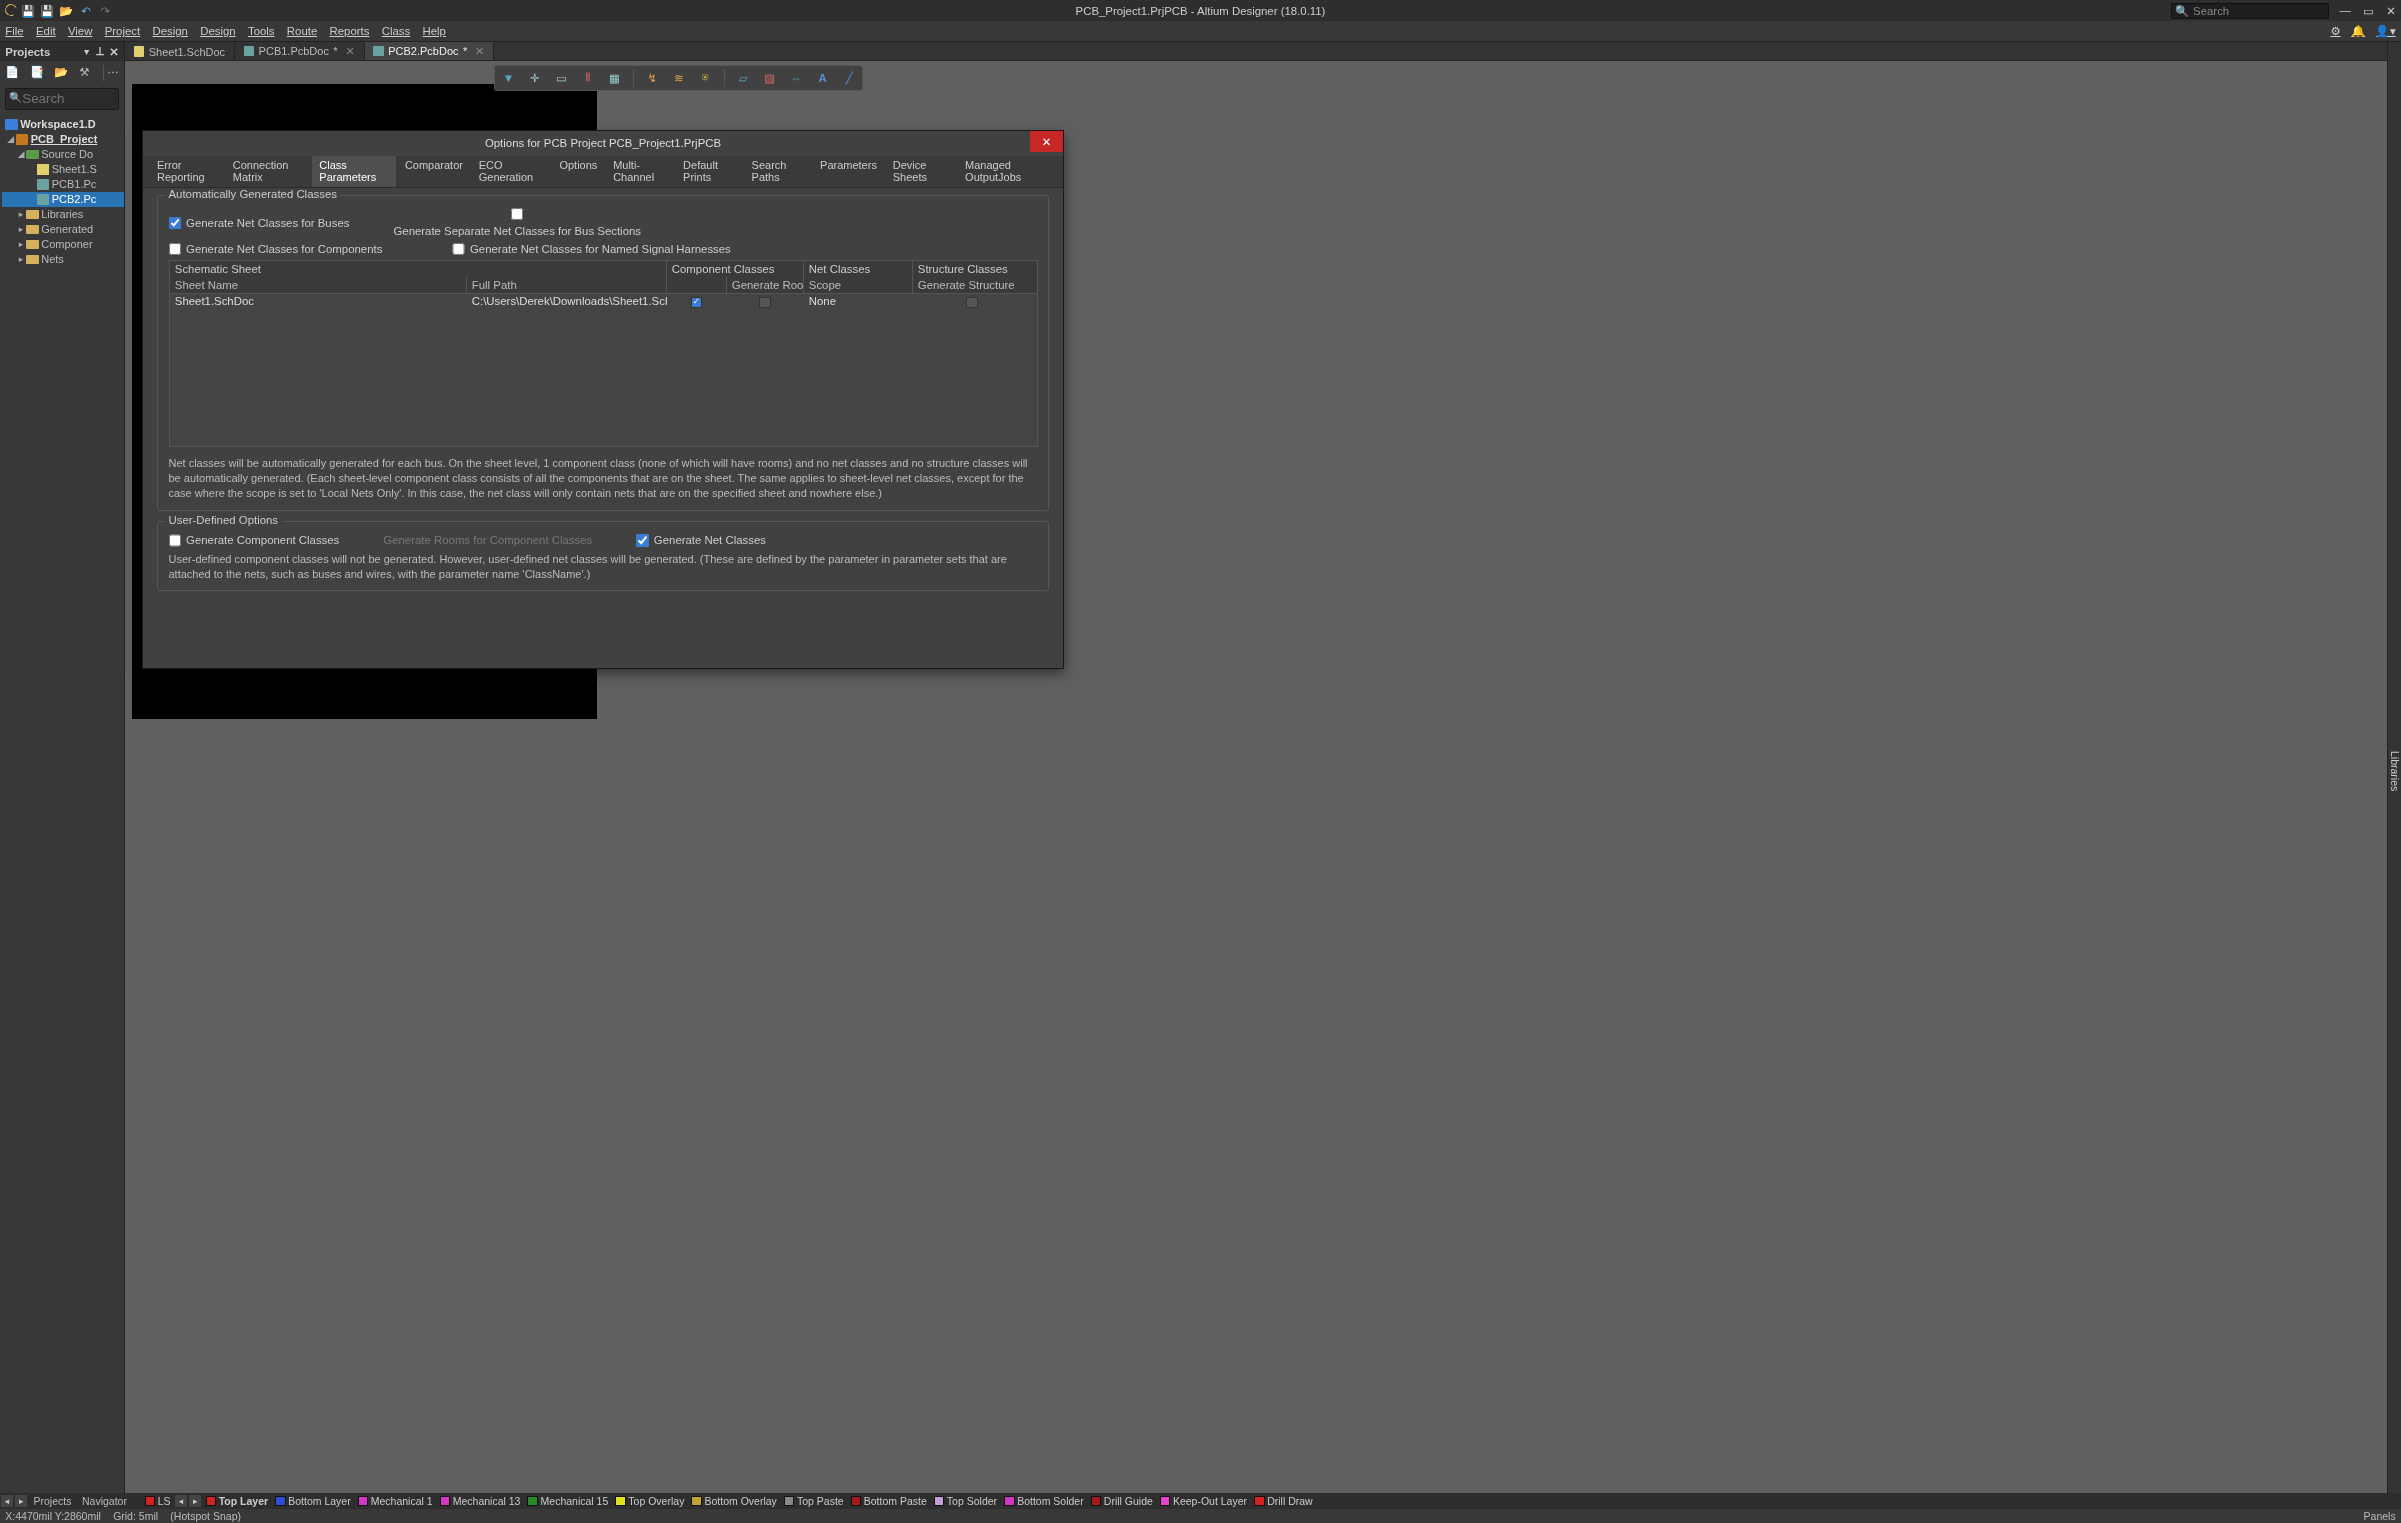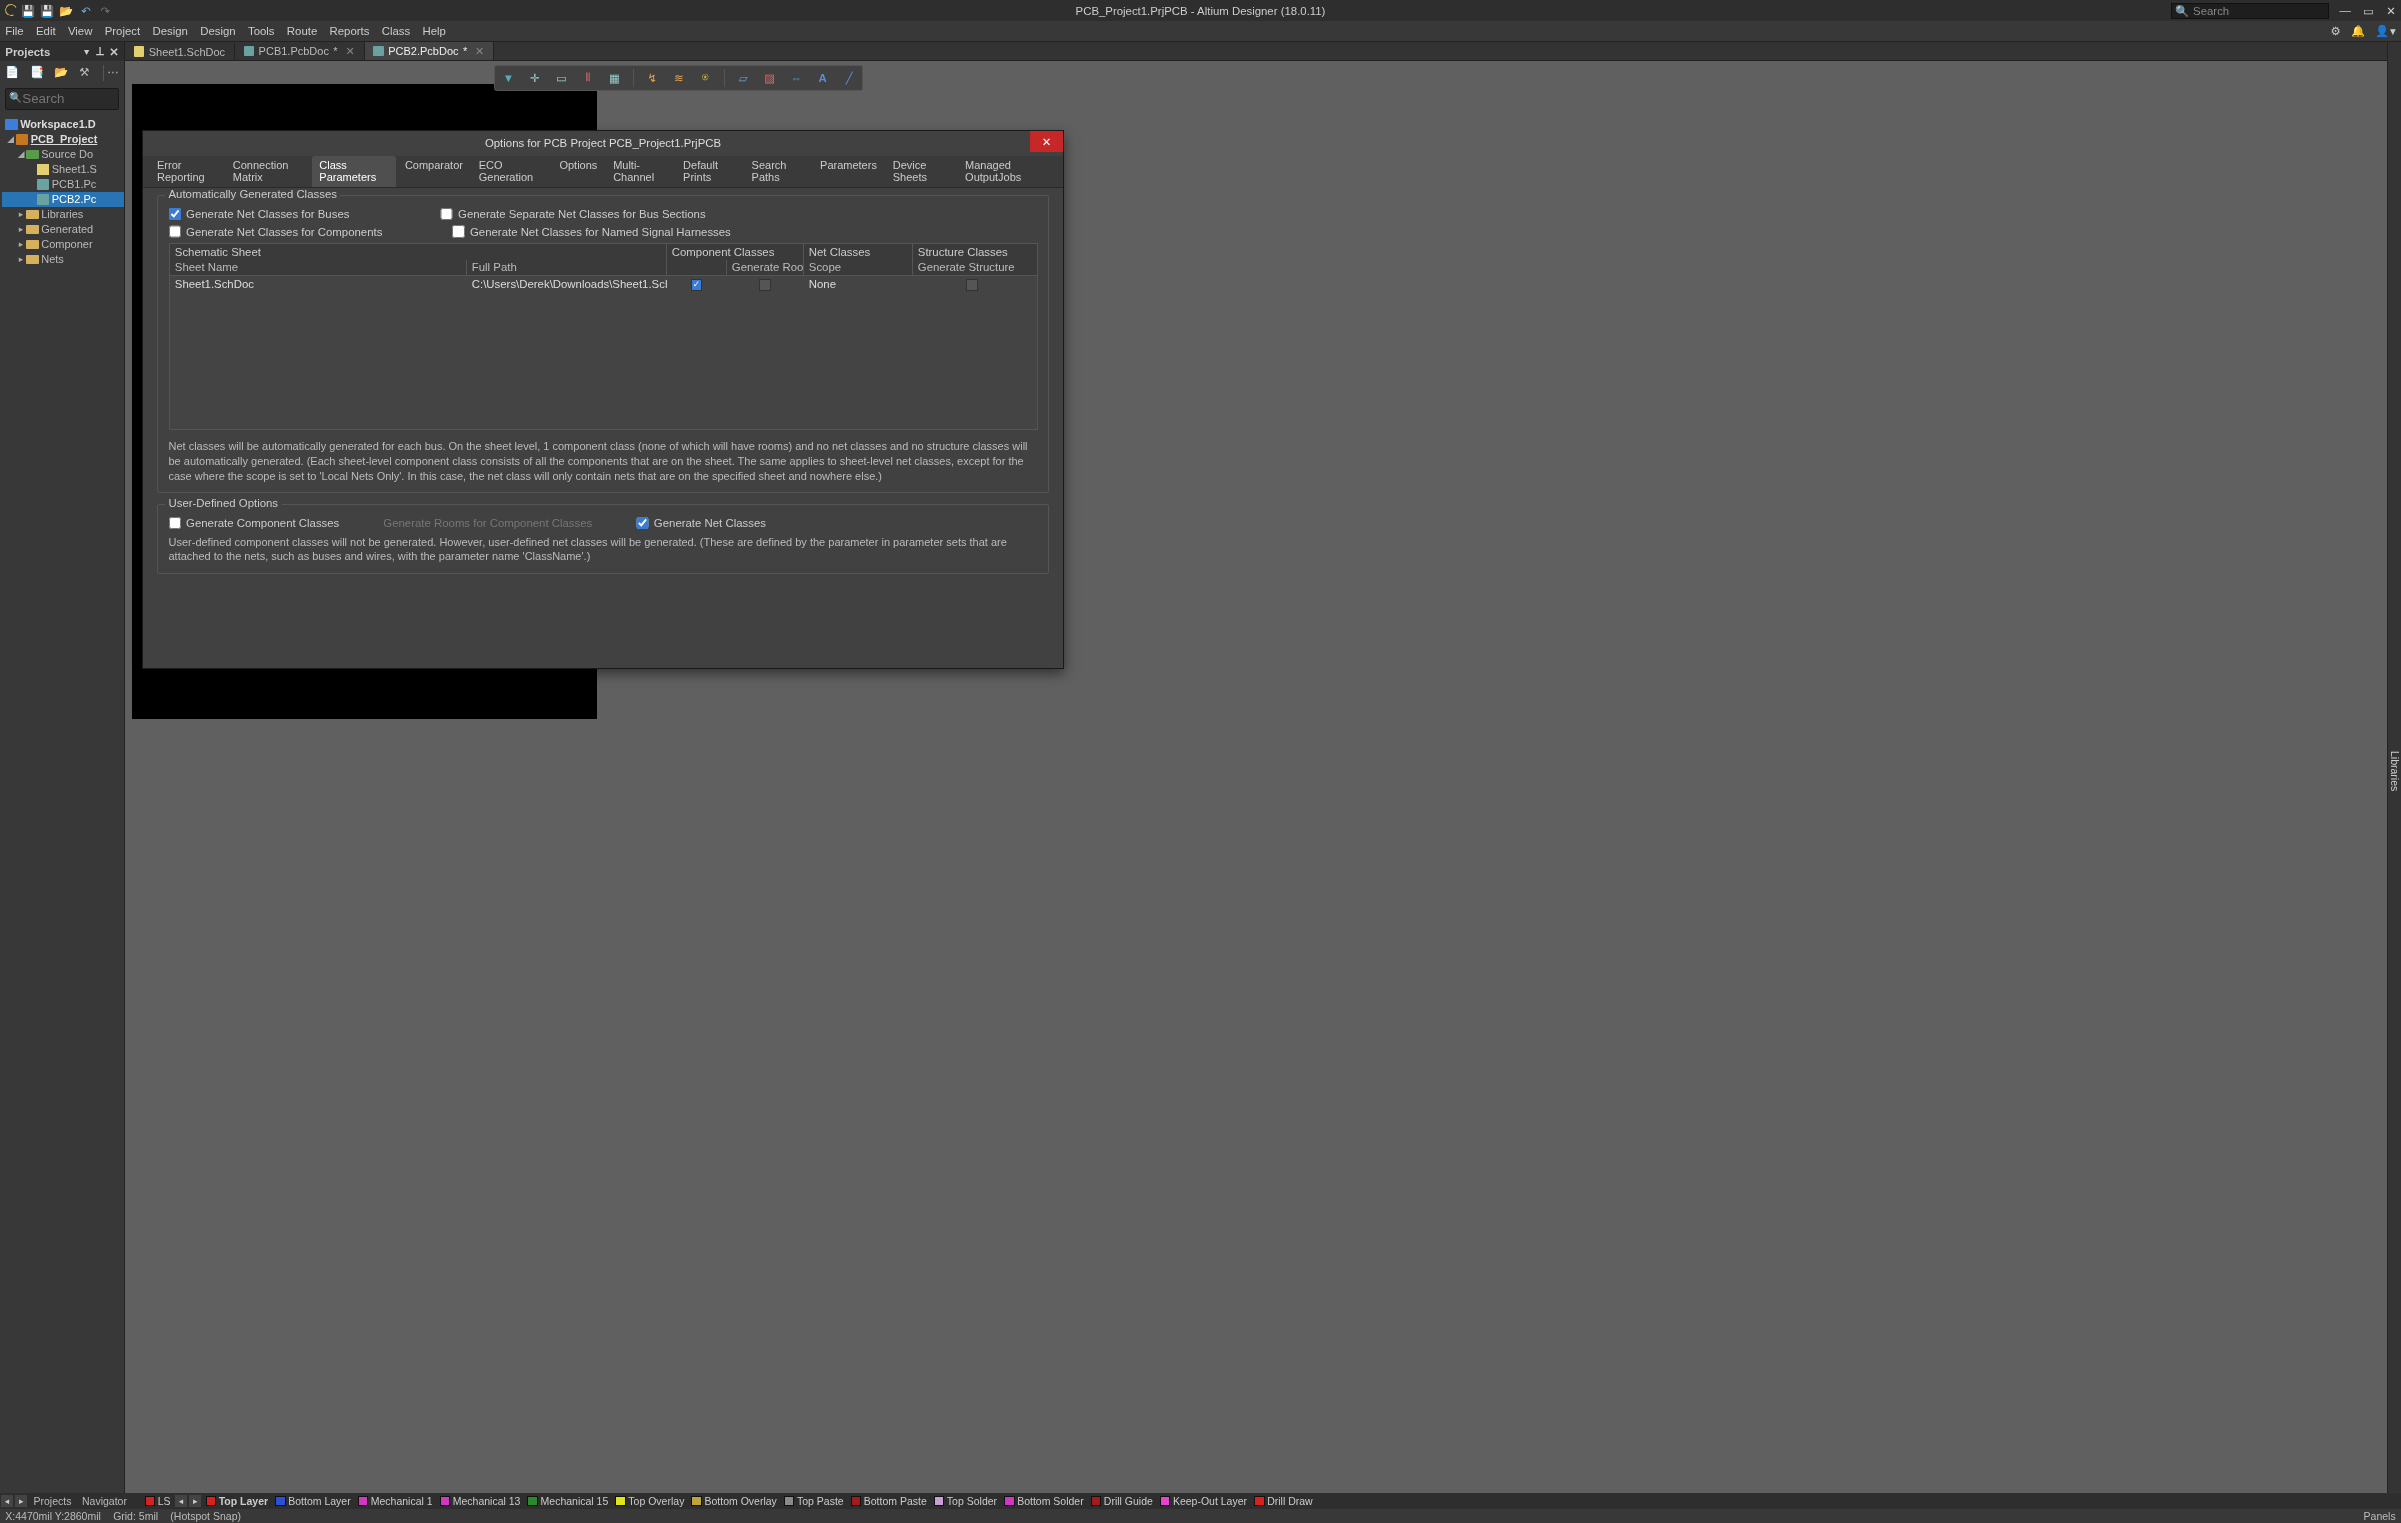--- a/index.html
+++ b/index.html
@@ -8,21 +8,21 @@
 
 .titlebar { height:21px; background:#2e2e2e; display:flex; align-items:center; padding:0 5.3px; position:relative; }
 .titlebar .logo { width:12.3px; height:12.3px; border:1.8px solid #d4b15a; border-radius:50%; margin-right:3.5px; border-right-color:transparent; transform:rotate(20deg); }
 .titlebar .qat { display:flex; gap:5.3px; align-items:center; }
 .titlebar .qat .ico { width:14px; height:14px; display:inline-flex; align-items:center; justify-content:center; color:#ccc; }
 .titlebar .title { position:absolute; left:0; right:0; text-align:center; pointer-events:none; color:#ccc; }
 .titlebar .search { margin-left:auto; background:#1e1e1e; border:0.9px solid #111; height:16px; width:158px; display:flex; align-items:center; padding:0 3.5px; color:#888; }
 .titlebar .winctl { display:flex; gap:12.3px; margin-left:10.5px; color:#ccc; }
 
 
-.menubar { height:21px; background:#383838; display:flex; align-items:center; padding:0 5.3px; gap:12.3px; color:#ccc; border-bottom:0.9px solid #222;}
+.menubar { height:21px; background:#383838; display:flex; align-items:center; padding:0 5.3px; gap:12.3px; color:#ccc; border-bottom:0.9px solid #222;text-decoration:underline;}
 .menubar .right { margin-left:auto; display:flex; gap:10.5px; align-items:center; }
 
 
 .main { position:absolute; top:42px; bottom:28px; left:0; right:0; display:flex; background:#3a3a3a; }
 .sidebar { width:125px; background:#383838; border-right:0.9px solid #222; display:flex; flex-direction:column; }
 .panel-title { background:#2e2e2e; padding:2.6px 5.3px; display:flex; align-items:center; font-weight:600; color:#ccc; }
 .panel-title .spacer { flex:1; }
 .panel-toolbar { padding:3.5px 5.3px; display:flex; gap:10.5px; }
 .panel-toolbar .ico { width:16px; height:16px; }
 .search-row { padding:3.5px 5.3px; }
@@ -354,21 +354,21 @@
       <span class="dlg-tab">Managed OutputJobs</span>
     </div>
   <div class="dlg-body">
     <div class="groupbox">
       <span class="legend">Automatically Generated Classes</span>
       <div class="cbrow">
         <label class="cb">
             <input type="checkbox" checked="" style="">
             <span>Generate Net Classes for Buses</span>
           </label>
-        <label class="cb" style="margin-left:47px;">
+        <label class="cb" style="flex-direction:column;">
             <input type="checkbox" style="">
             <span>Generate Separate Net Classes for Bus Sections</span>
           </label>
       </div>
       <div class="cbrow">
         <label class="cb">
             <input type="checkbox" style="">
             <span>Generate Net Classes for Components</span>
           </label>
         <label class="cb" style="margin-left:26px;">

